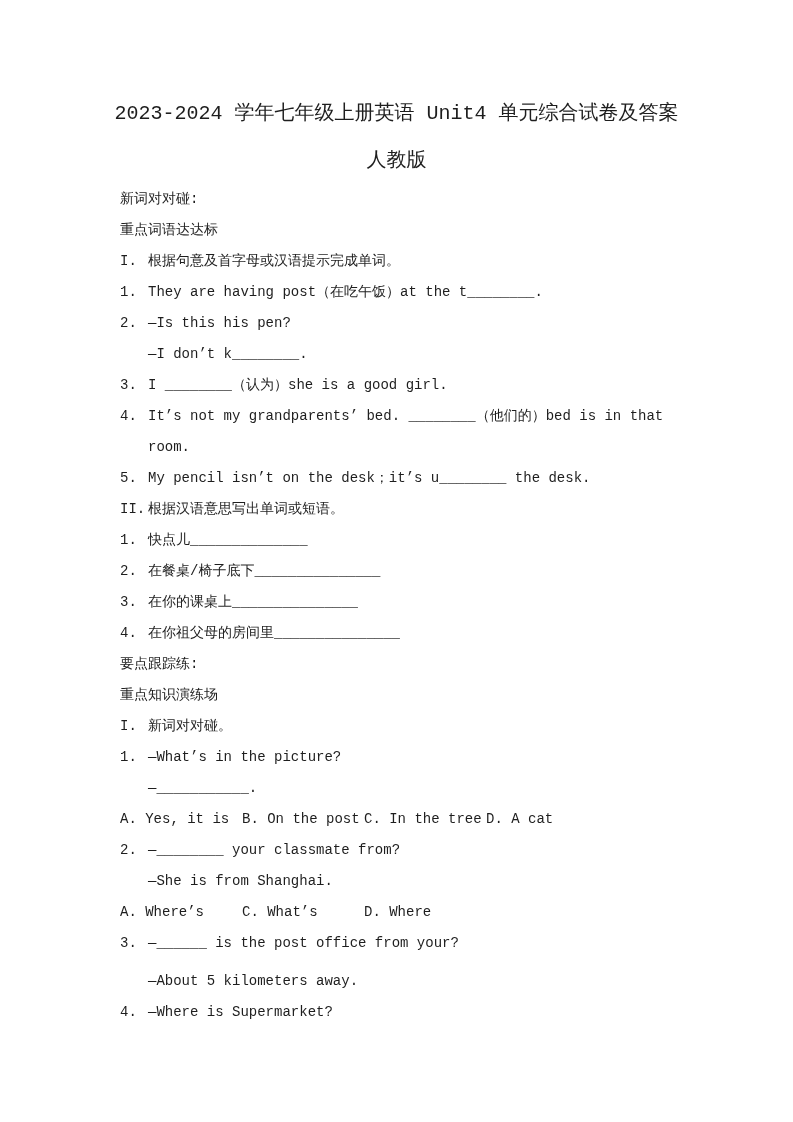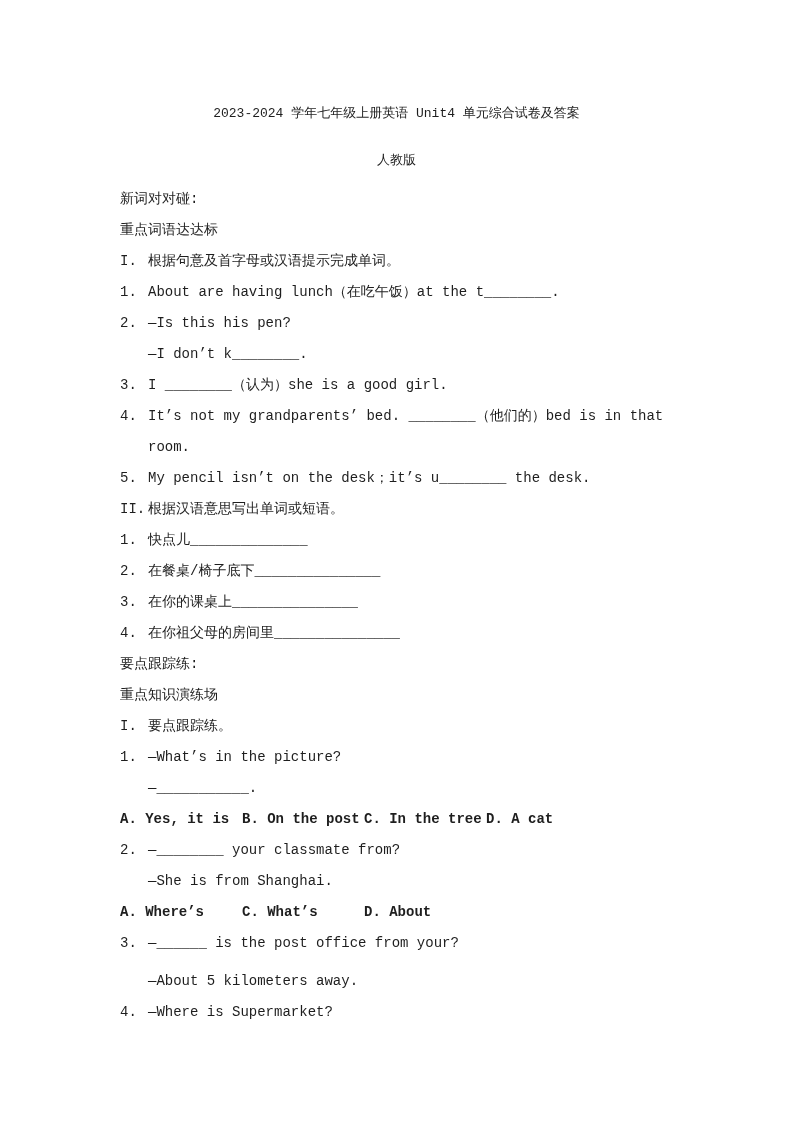--- a/index.html
+++ b/index.html
@@ -1,29 +1,29 @@
 <!DOCTYPE html>
 <html><head>
 <meta charset="utf-8">
 <style>
   html,body{margin:0;padding:0;background:#ffffff;}
   .page{
     width:793px;height:1122px;background:#ffffff;color:#1e1e1e;
     font-family:"Liberation Mono","DejaVu Sans Mono",monospace;
     font-size:14px;box-sizing:border-box;overflow:hidden;
   }
-  .titles{padding-top:90px;text-align:center;font-size:13px;}
+  .titles{padding-top:90px;text-align:center;font-size:20px;}
   .title-line{line-height:47px;white-space:pre-wrap;}
   .content{padding:0 96px 0 120px;}
   .line{line-height:31px;min-height:31px;white-space:pre-wrap;}
   .item{display:flex;}
   .item .num{flex:0 0 28px;width:28px;}
   .item .txt{flex:1;}
   .cont{padding-left:28px;}
-  .choices{display:flex;font-weight:bold;}
+  .choices{display:flex;}
   .choices.c4 .opt:not(:last-child){width:122px;flex:0 0 122px;}
   .choices.c3 .opt:not(:last-child){width:165px;flex:0 0 165px;}
   .gap-top{margin-top:7px;}
 </style>
 </head>
 <body>
 
 <div class="page">
 
   <div class="titles">
@@ -36,21 +36,21 @@
     <div class="line">新词对对碰:</div>
     <div class="line">重点词语达达标</div>
 
     <div class="line item">
       <span class="num">I.</span>
       <span class="txt">根据句意及首字母或汉语提示完成单词。</span>
     </div>
 
     <div class="line item">
       <span class="num">1.</span>
-      <span class="txt">About are having lunch（在吃午饭）at the t________.</span>
+      <span class="txt">They are having post（在吃午饭）at the t________.</span>
     </div>
 
     <div class="line item">
       <span class="num">2.</span>
       <span class="txt">—Is this his pen?</span>
     </div>
     <div class="line cont">—I don’t k________.</div>
 
     <div class="line item">
       <span class="num">3.</span>
@@ -87,21 +87,21 @@
     <div class="line item">
       <span class="num">4.</span>
       <span class="txt">在你祖父母的房间里_______________</span>
     </div>
 
     <div class="line">要点跟踪练:</div>
     <div class="line">重点知识演练场</div>
 
     <div class="line item">
       <span class="num">I.</span>
-      <span class="txt">要点跟踪练。</span>
+      <span class="txt">新词对对碰。</span>
     </div>
 
     <div class="line item">
       <span class="num">1.</span>
       <span class="txt">—What’s in the picture?</span>
     </div>
     <div class="line cont">—___________.</div>
     <div class="line choices c4">
       <span class="opt">A. Yes, it is</span>
       <span class="opt">B. On the post</span>
@@ -110,21 +110,21 @@
     </div>
 
     <div class="line item">
       <span class="num">2.</span>
       <span class="txt">—________ your classmate from?</span>
     </div>
     <div class="line cont">—She is from Shanghai.</div>
     <div class="line choices c4">
       <span class="opt">A. Where’s</span>
       <span class="opt">C. What’s</span>
-      <span class="opt">D. About</span>
+      <span class="opt">D. Where</span>
     </div>
 
     <div class="line item">
       <span class="num">3.</span>
       <span class="txt">—______ is the post office from your?</span>
     </div>
     <div class="line cont gap-top">—About 5 kilometers away.</div>
 
     <div class="line item">
       <span class="num">4.</span>

